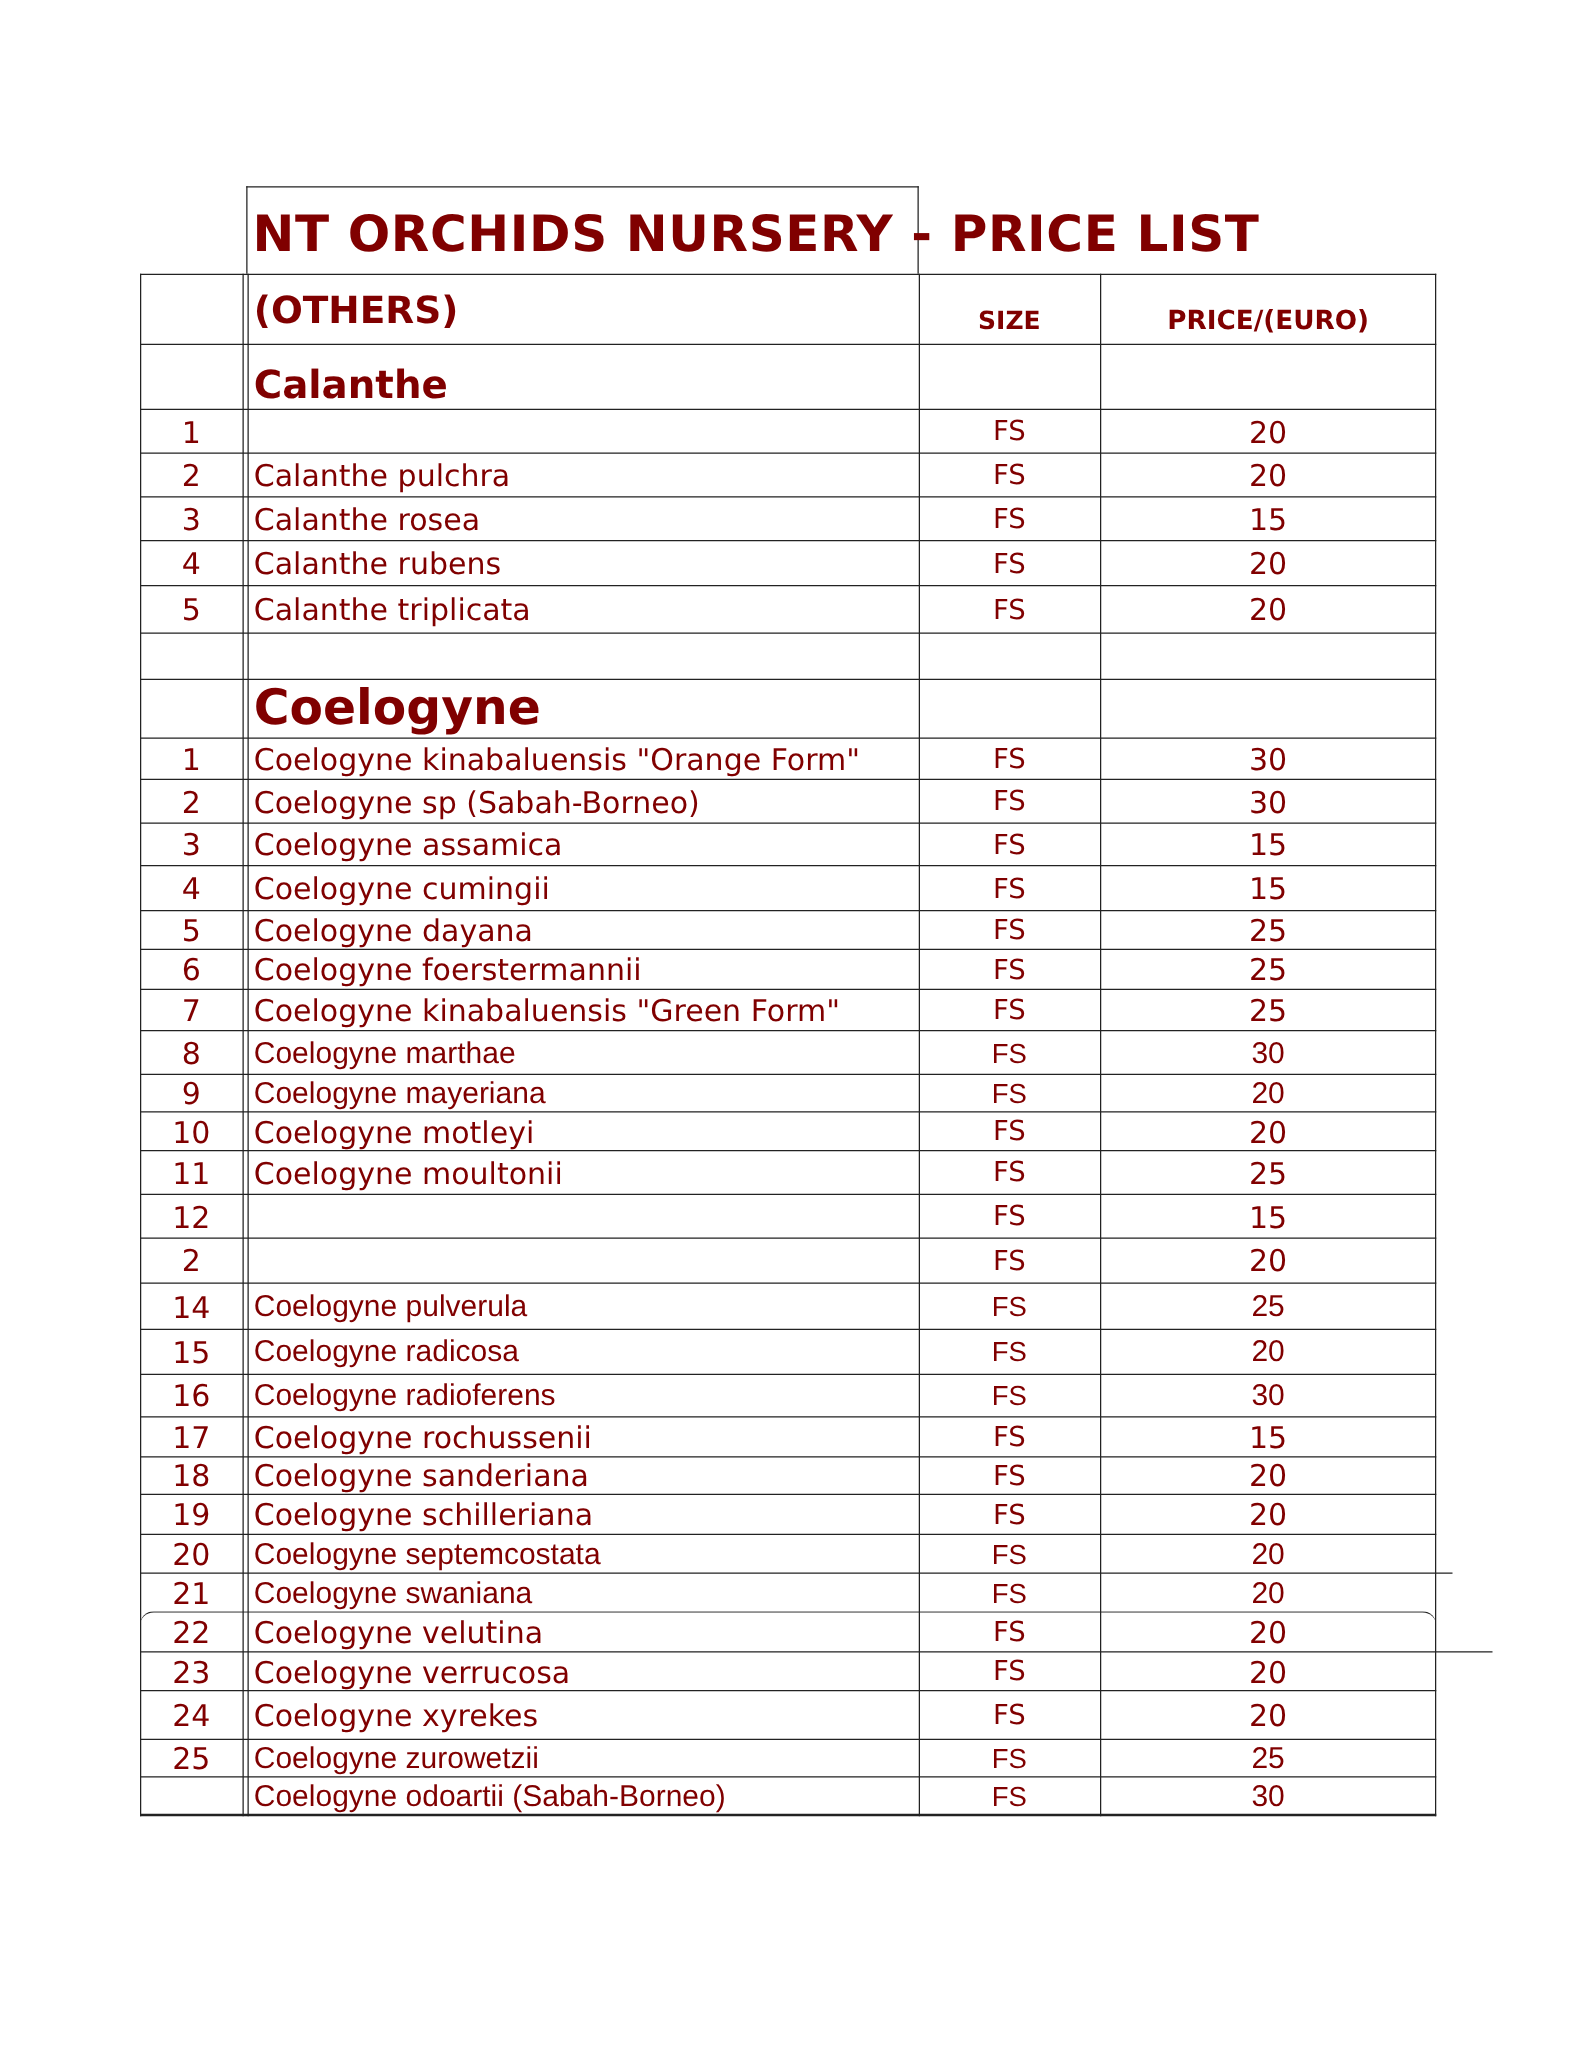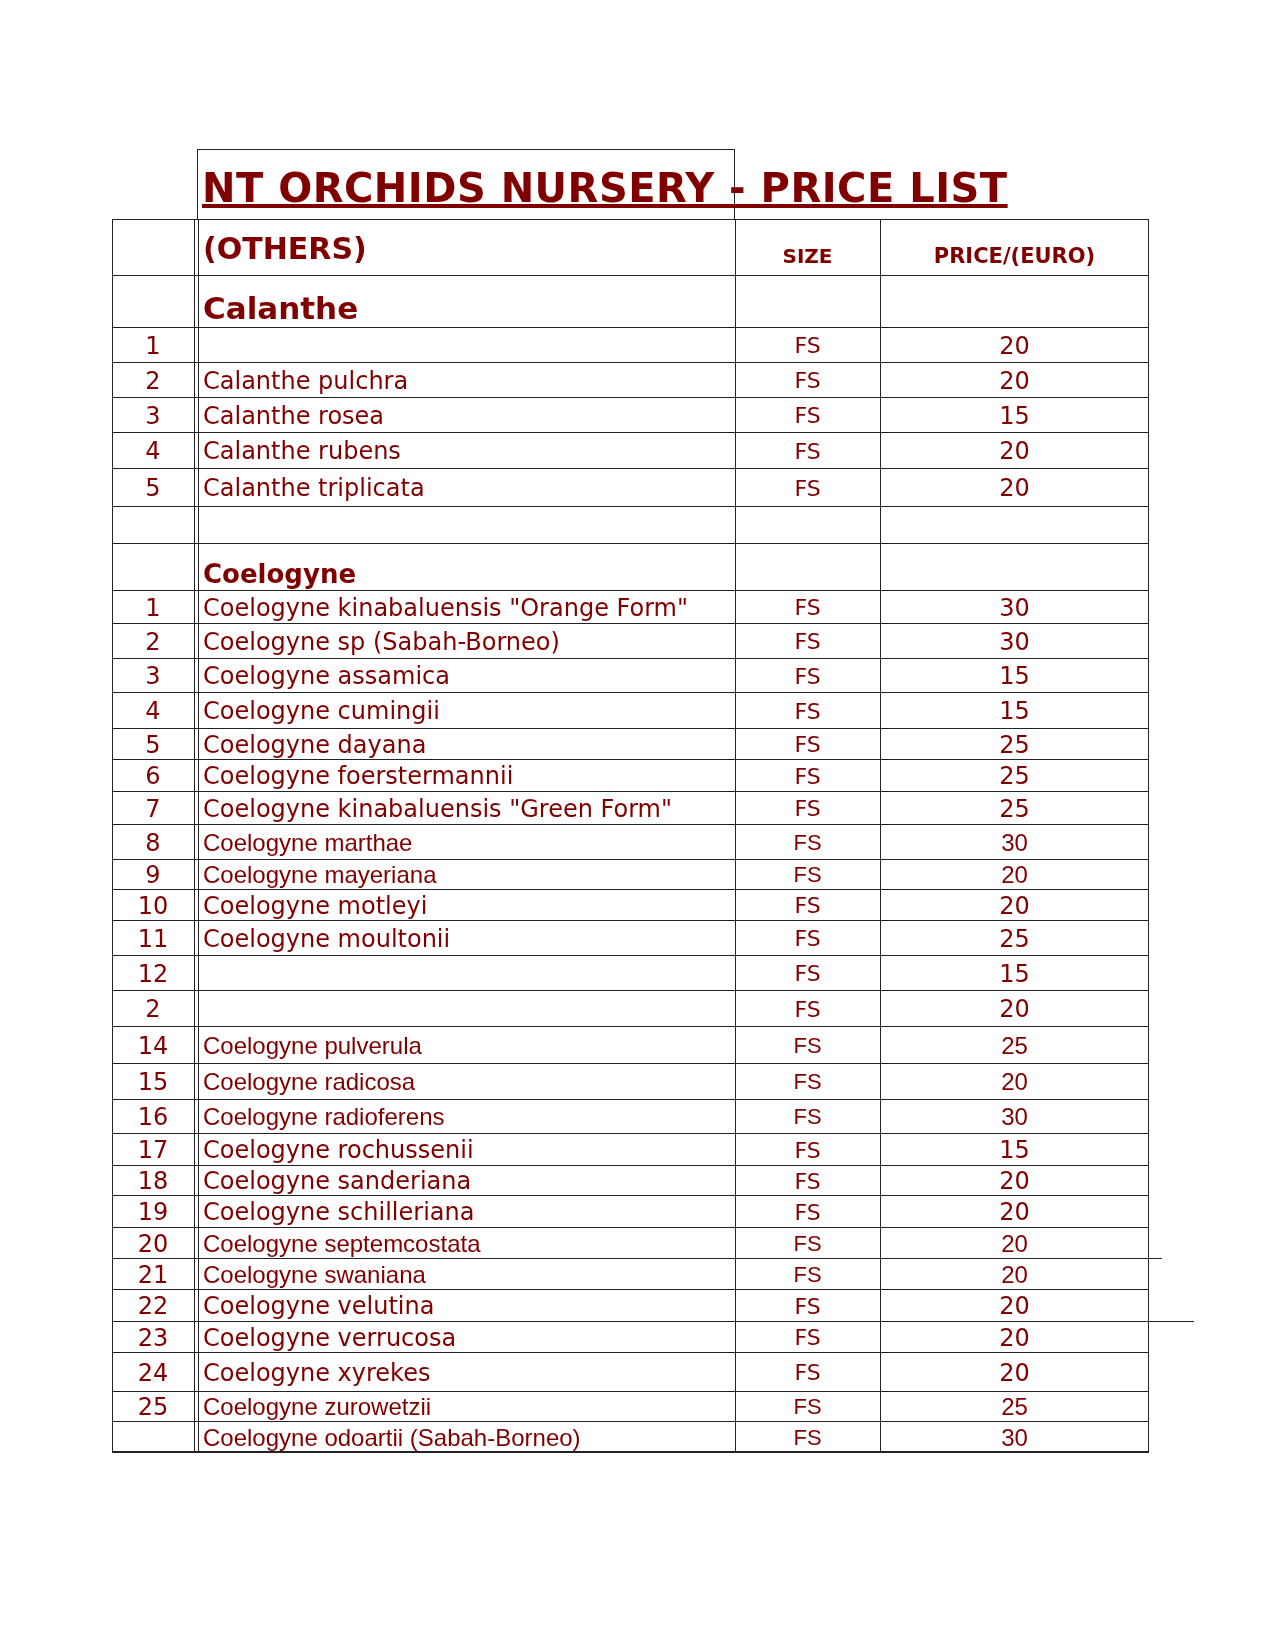--- a/index.html
+++ b/index.html
@@ -1,17 +1,17 @@
 <!DOCTYPE html>
 <html><head>
 <meta charset="utf-8">
 <style>
   html,body{margin:0;padding:0;background:#fff;}
   body{width:1275px;height:1651px;position:relative;overflow:hidden;font-family:"DejaVu Sans",sans-serif;color:#800000;}
-  .abs{position:absolute;box-sizing:border-box;text-decoration:underline;}
+  .abs{position:absolute;box-sizing:border-box;}
   .titlebox{left:197px;top:149px;width:538px;height:70px;border:1.5px solid #222;border-bottom:none;}
   .title{left:202px;top:165px;font-weight:bold;font-size:40px;white-space:nowrap;letter-spacing:0.5px;}
   .grid{left:112px;top:219px;width:1037px;}
   .row{position:absolute;left:0;width:1037px;border-top:1.5px solid #222;}
   .cell{position:absolute;top:0;bottom:0;display:flex;align-items:center;box-sizing:border-box;}
   .c-num{left:0;width:82px;justify-content:center;font-size:24px;}
   .c-name{left:86px;width:537px;padding-left:5px;font-size:24px;white-space:nowrap;}
   .c-size{left:623px;width:145px;justify-content:center;font-size:22px;}
   .c-price{left:768px;width:269px;justify-content:center;font-size:24px;}
   .lib{font-family:"Liberation Sans",sans-serif;}
@@ -68,21 +68,21 @@
       <div class="cell c-price">20</div>
     </div>
     <div class="row" style="top: 287px; height: 37px;">
       <div class="cell c-num"></div>
       <div class="cell c-name"></div>
       <div class="cell c-size"></div>
       <div class="cell c-price"></div>
     </div>
     <div class="row" style="top: 324px; height: 47px;">
       <div class="cell c-num"></div>
-      <div class="cell c-name hdr" style="font-size: 26px; align-items: flex-end; padding-bottom: 2px;">Coelogyne</div>
+      <div class="cell c-name hdr" style="font-size: 39px; align-items: flex-end; padding-bottom: 2px;">Coelogyne</div>
       <div class="cell c-size"></div>
       <div class="cell c-price"></div>
     </div>
     <div class="row" style="top: 371px; height: 33px;">
       <div class="cell c-num">1</div>
       <div class="cell c-name">Coelogyne kinabaluensis "Orange Form"</div>
       <div class="cell c-size">FS</div>
       <div class="cell c-price">30</div>
     </div>
     <div class="row" style="top: 404px; height: 35px;">
@@ -196,21 +196,21 @@
       <div class="cell c-name lib">Coelogyne septemcostata</div>
       <div class="cell c-size lib">FS</div>
       <div class="cell c-price lib">20</div>
     </div>
     <div class="row" style="top: 1039px; height: 31px; padding-left: 13px;">
       <div class="cell c-num">21</div>
       <div class="cell c-name lib">Coelogyne swaniana</div>
       <div class="cell c-size lib">FS</div>
       <div class="cell c-price lib">20</div>
     </div>
-    <div class="row" style="top: 1070px; height: 32px;">
+    <div class="row" style="top: 1070px; height: 32px; border-radius: 11px;">
       <div class="cell c-num">22</div>
       <div class="cell c-name">Coelogyne velutina</div>
       <div class="cell c-size">FS</div>
       <div class="cell c-price">20</div>
     </div>
     <div class="row" style="top: 1102px; height: 31px; padding-left: 45px;">
       <div class="cell c-num">23</div>
       <div class="cell c-name">Coelogyne verrucosa</div>
       <div class="cell c-size">FS</div>
       <div class="cell c-price">20</div>

